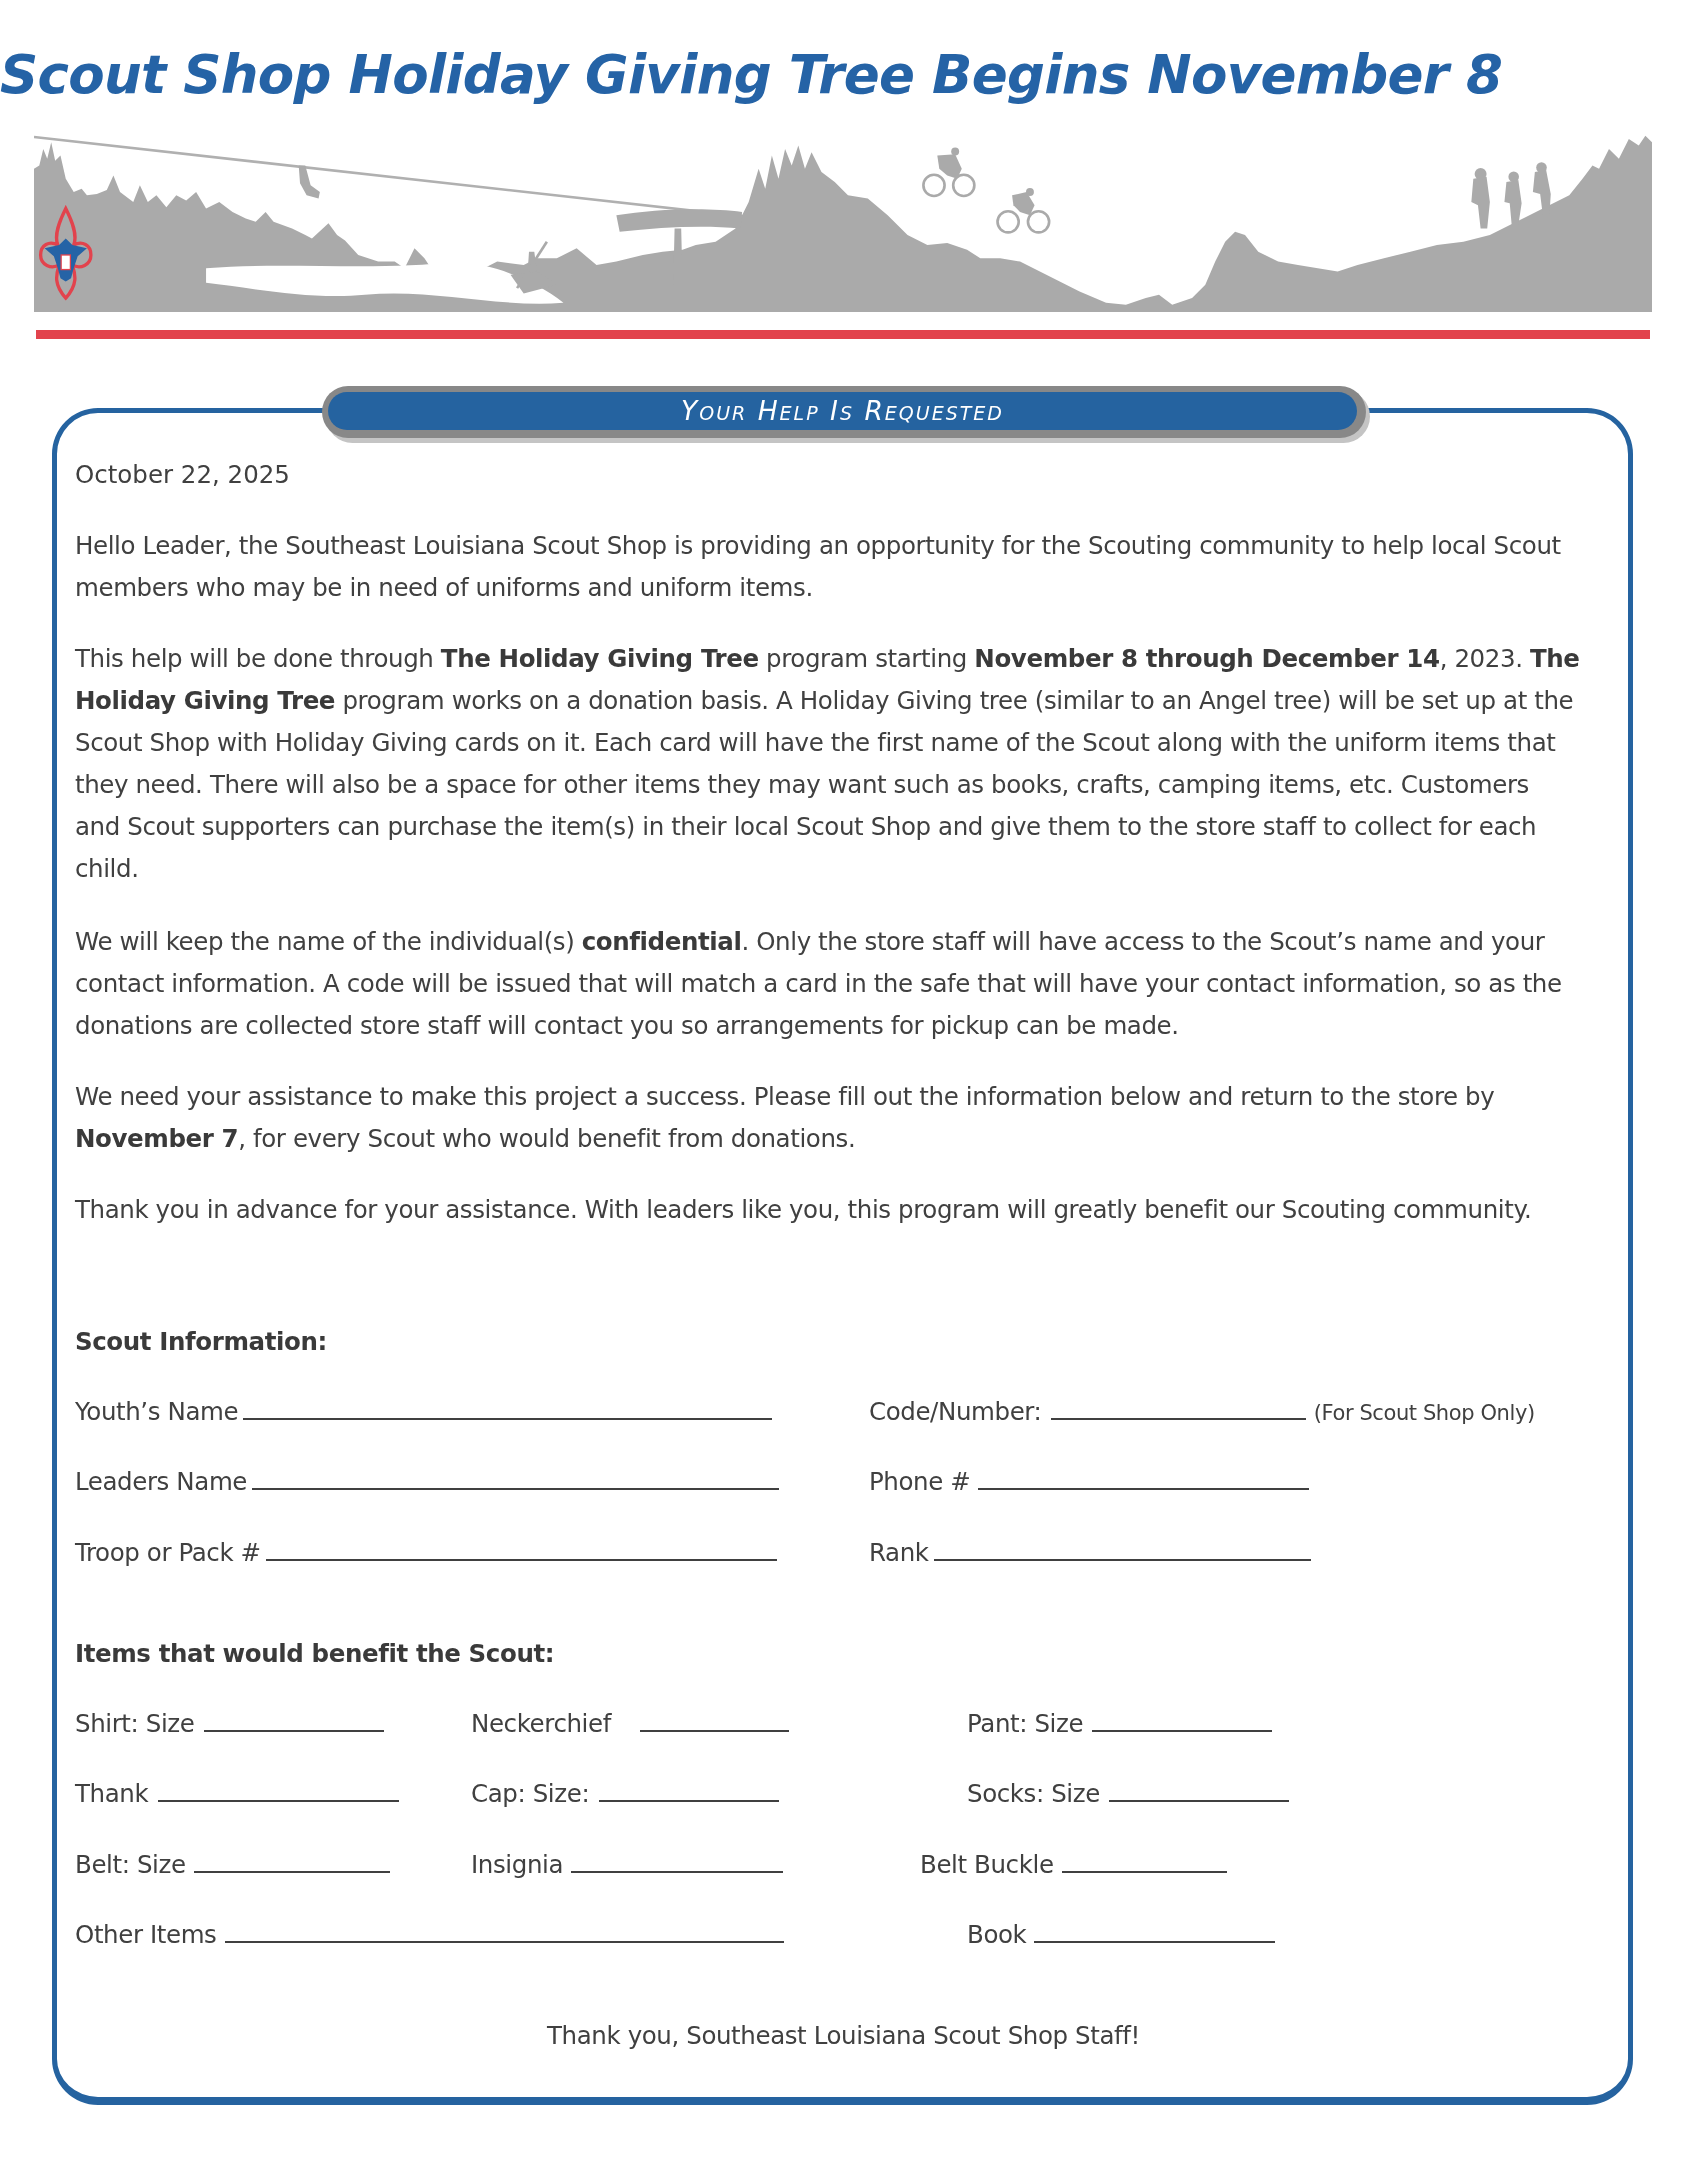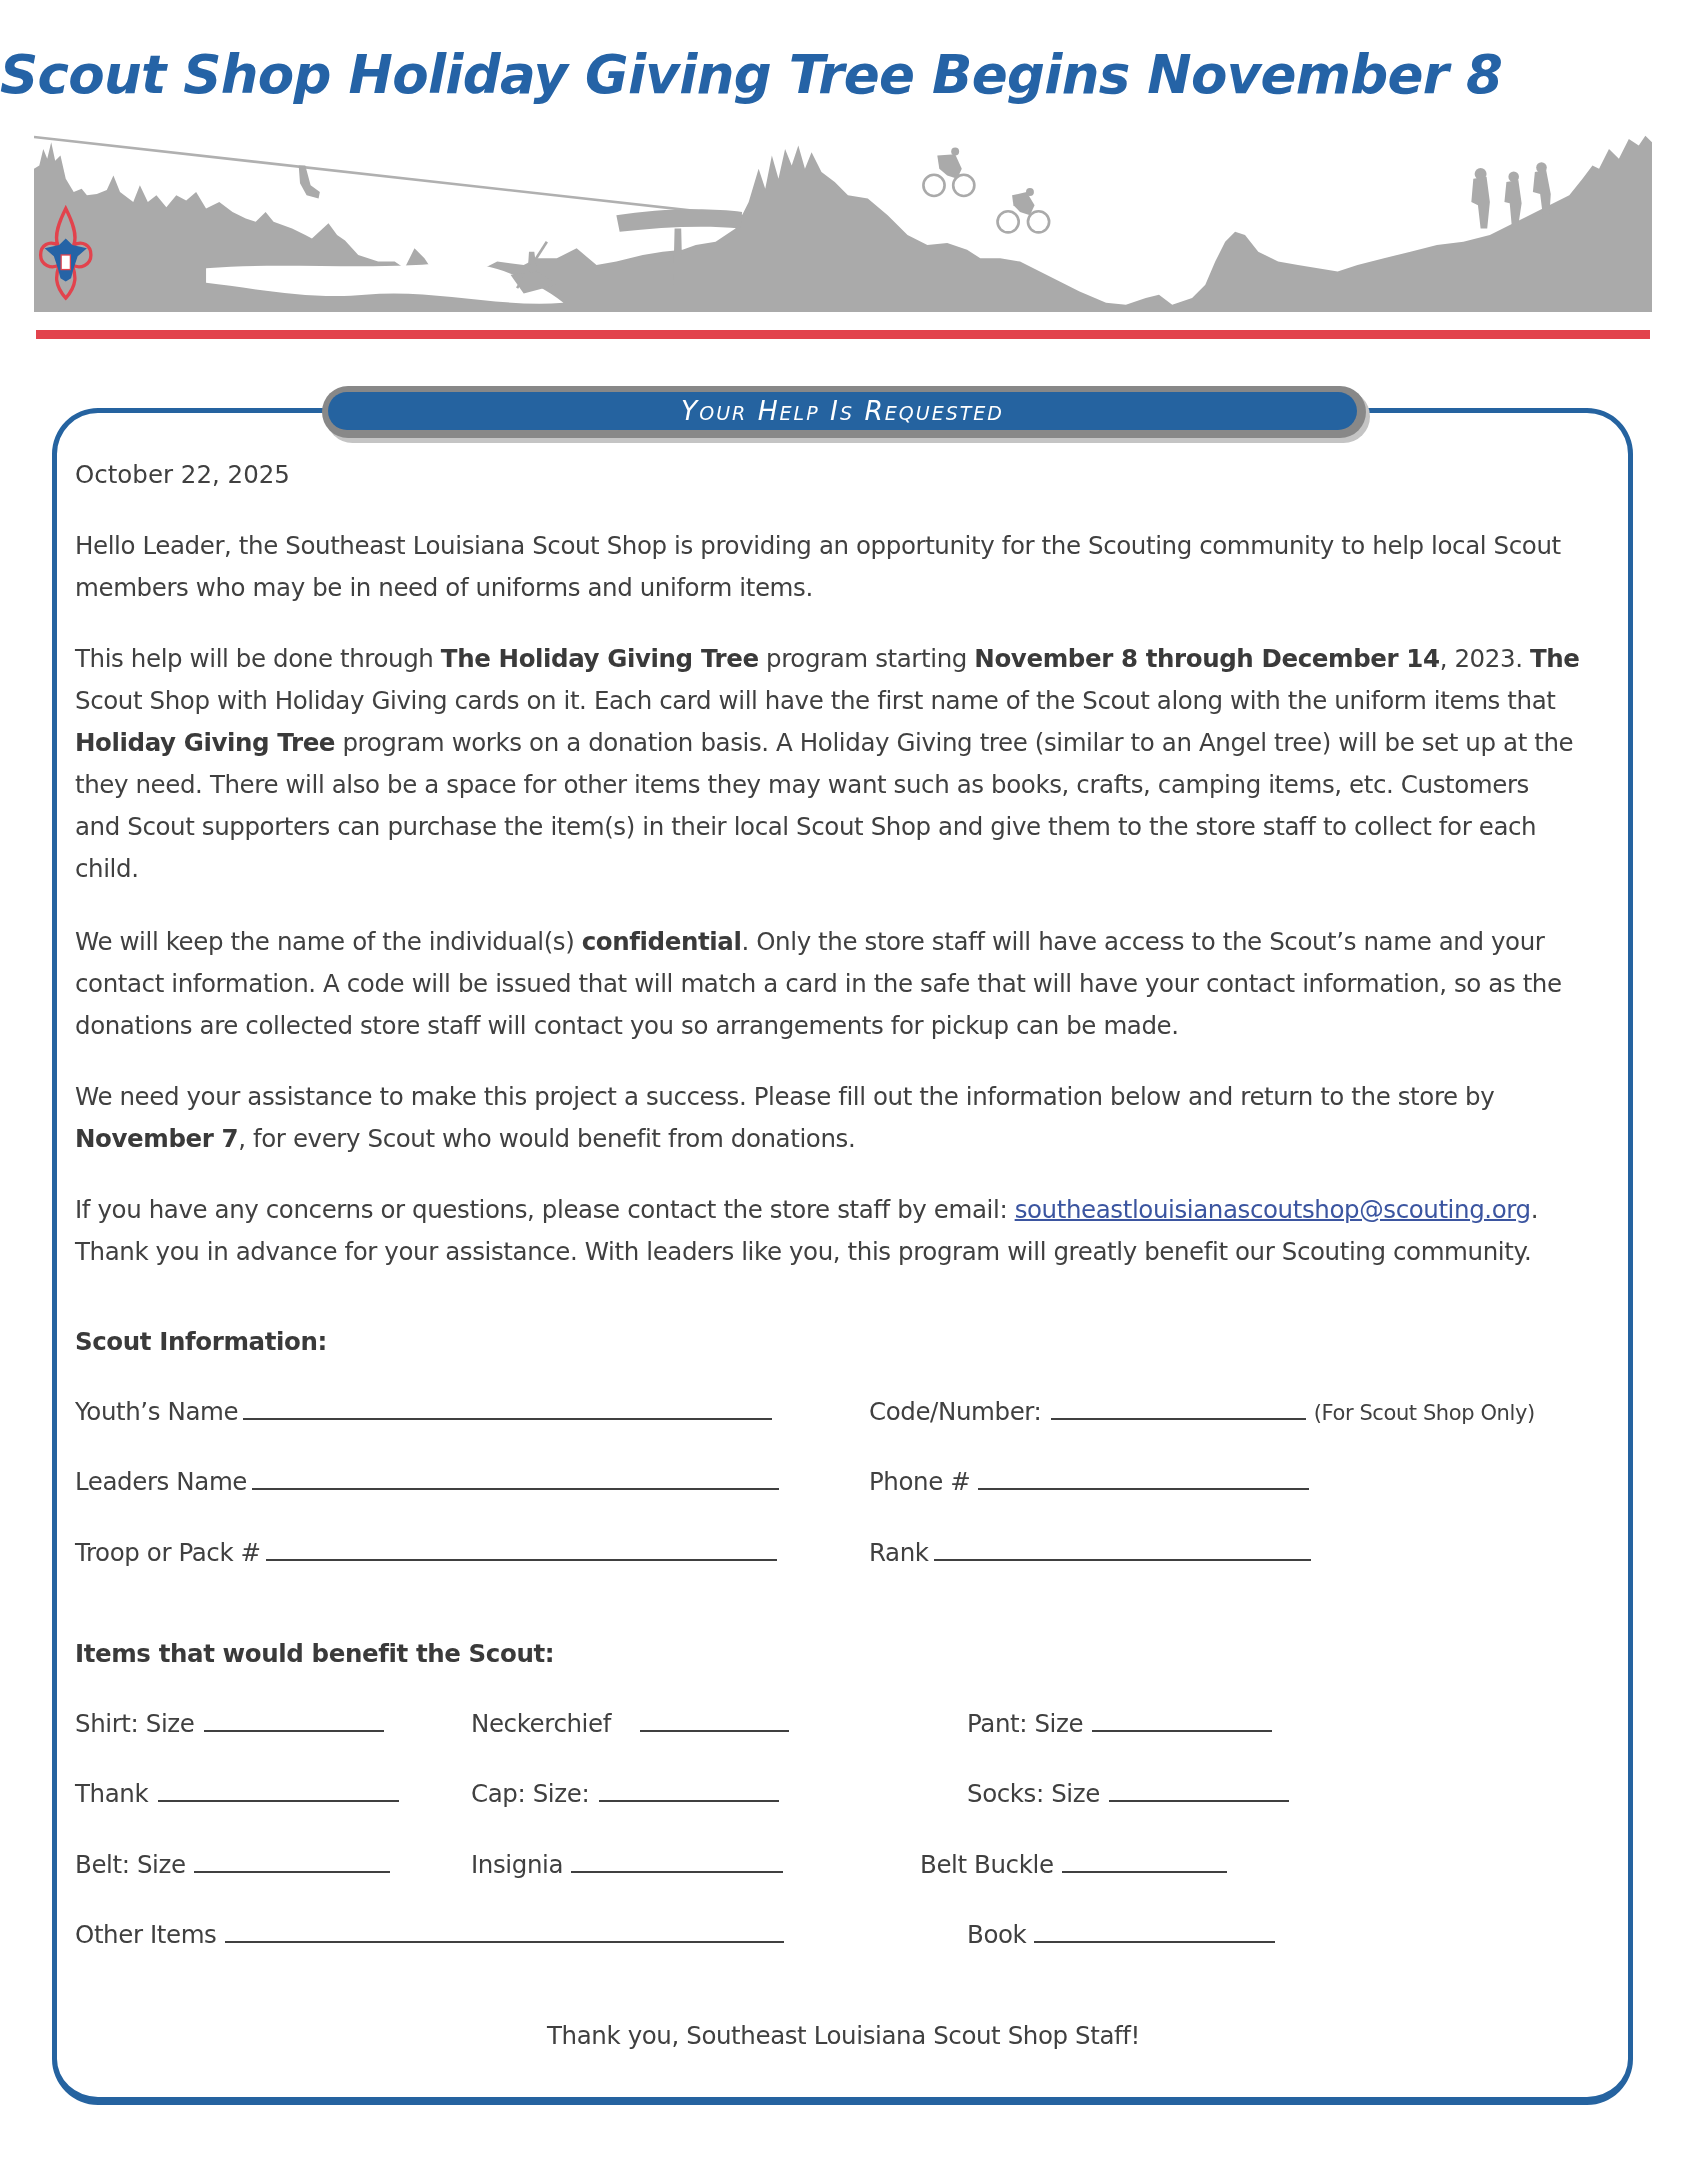--- a/index.html
+++ b/index.html
@@ -99,40 +99,39 @@
 
 <div class="txt" style="top:454px;">October 22, 2025</div>
 
 <div class="para" style="top:525px;">
   <p>Hello Leader, the Southeast Louisiana Scout Shop is providing an opportunity for the Scouting community to help local Scout</p>
   <p>members who may be in need of uniforms and uniform items.</p>
 </div>
 
 <div class="para" style="top:638px;">
   <p><span>This help will be done through </span><b>The Holiday Giving Tree</b><span> program starting </span><b>November 8 through December 14</b><span>, 2023. </span><b>The</b></p>
+  <p><b>Holiday Giving Tree</b><span> program works on a donation basis. A Holiday Giving tree (similar to an Angel tree) will be set up at the</span></p>
   <p>Scout Shop with Holiday Giving cards on it. Each card will have the first name of the Scout along with the uniform items that</p>
-  <p><b>Holiday Giving Tree</b><span> program works on a donation basis. A Holiday Giving tree (similar to an Angel tree) will be set up at the</span></p>
   <p>they need. There will also be a space for other items they may want such as books, crafts, camping items, etc. Customers</p>
   <p>and Scout supporters can purchase the item(s) in their local Scout Shop and give them to the store staff to collect for each</p>
   <p>child.</p>
 </div>
 
 <div class="para" style="top:921px;">
   <p><span>We will keep the name of the individual(s) </span><b>confidential</b><span>. Only the store staff will have access to the Scout’s name and your</span></p>
   <p>contact information. A code will be issued that will match a card in the safe that will have your contact information, so as the</p>
   <p>donations are collected store staff will contact you so arrangements for pickup can be made.</p>
 </div>
 
 <div class="para" style="top:1076px;">
   <p>We need your assistance to make this project a success. Please fill out the information below and return to the store by</p>
   <p><b>November 7</b><span>, for every Scout who would benefit from donations.</span></p>
 </div>
 
 <div class="para" style="top:1189px;">
-  <p><span>If you have any concerns or questions, please contact the store staff by email: </span><a class="email">southeastlouisianascoutshop@scouting.org</a><span>.</span></p>
   <p>Thank you in advance for your assistance. With leaders like you, this program will greatly benefit our Scouting community.</p>
 </div>
 
 <div class="heading" style="top:1321px;">Scout Information:</div>
 
 <div class="field" style="left:75px; top:1391px;">
   <span>Youth’s Name</span>
     <span class="line" style="width:529px;"></span>
 </div>
 <div class="field" style="left:869px; top:1391px;">

